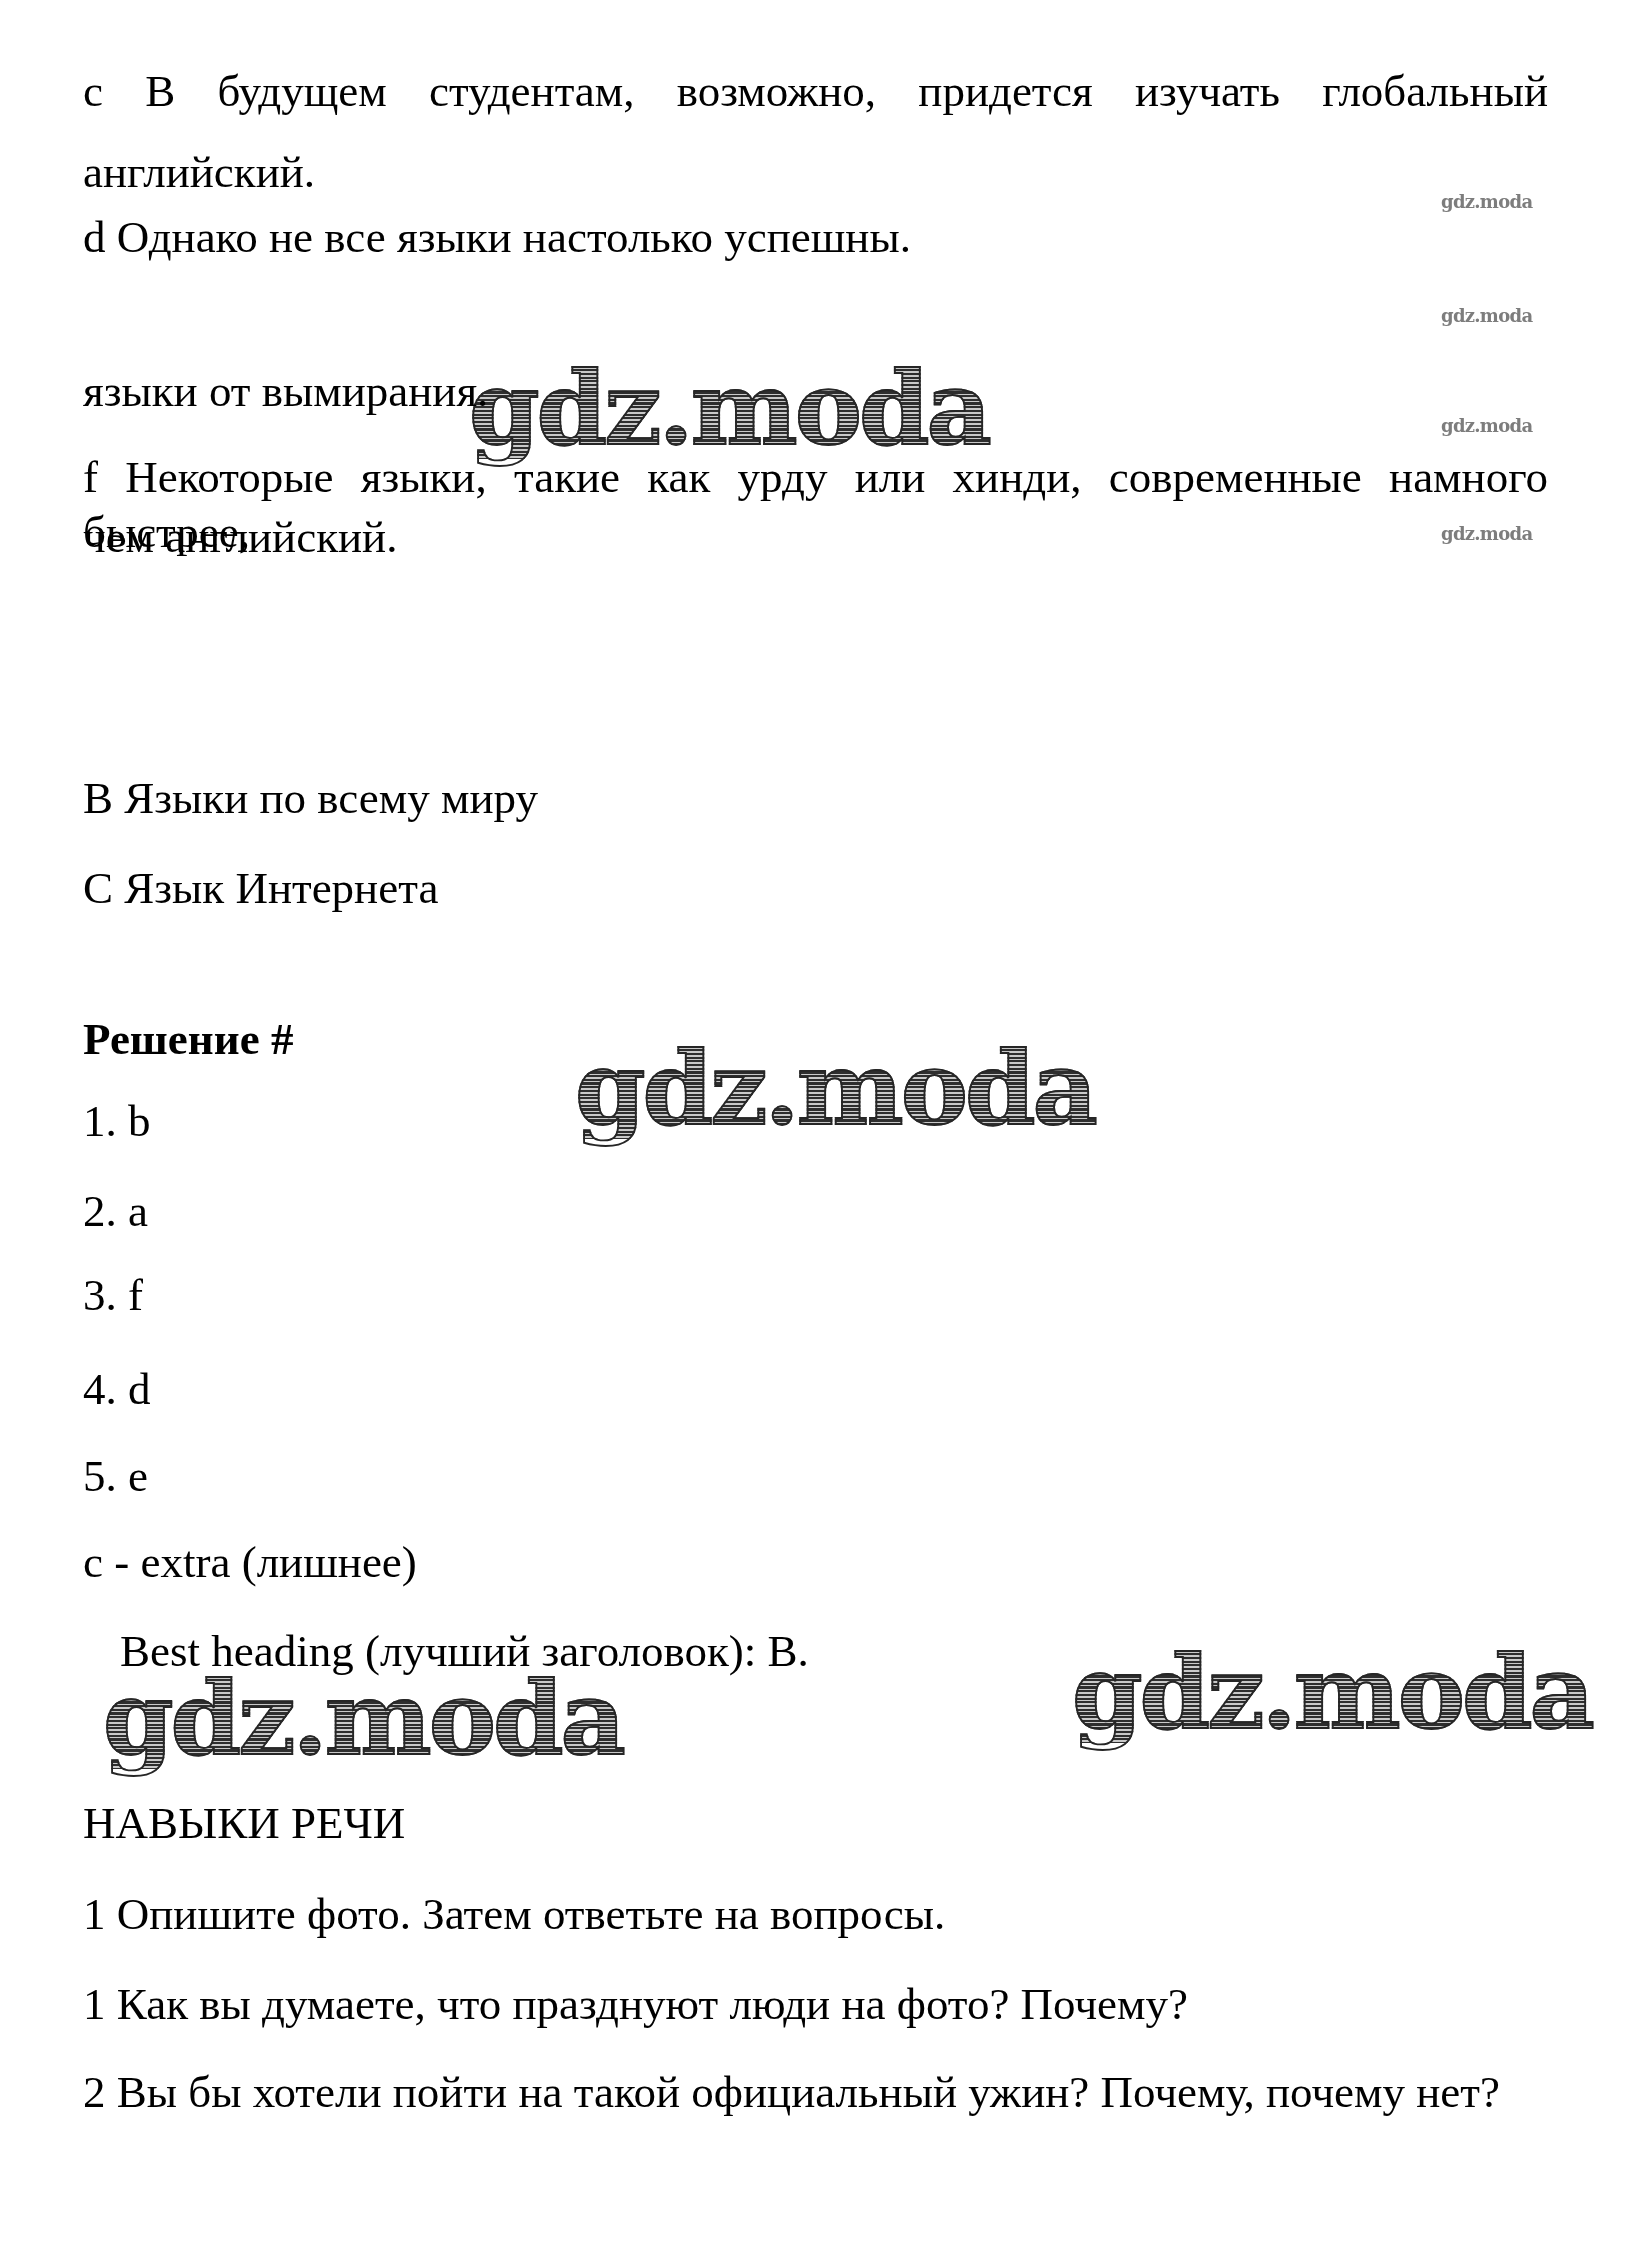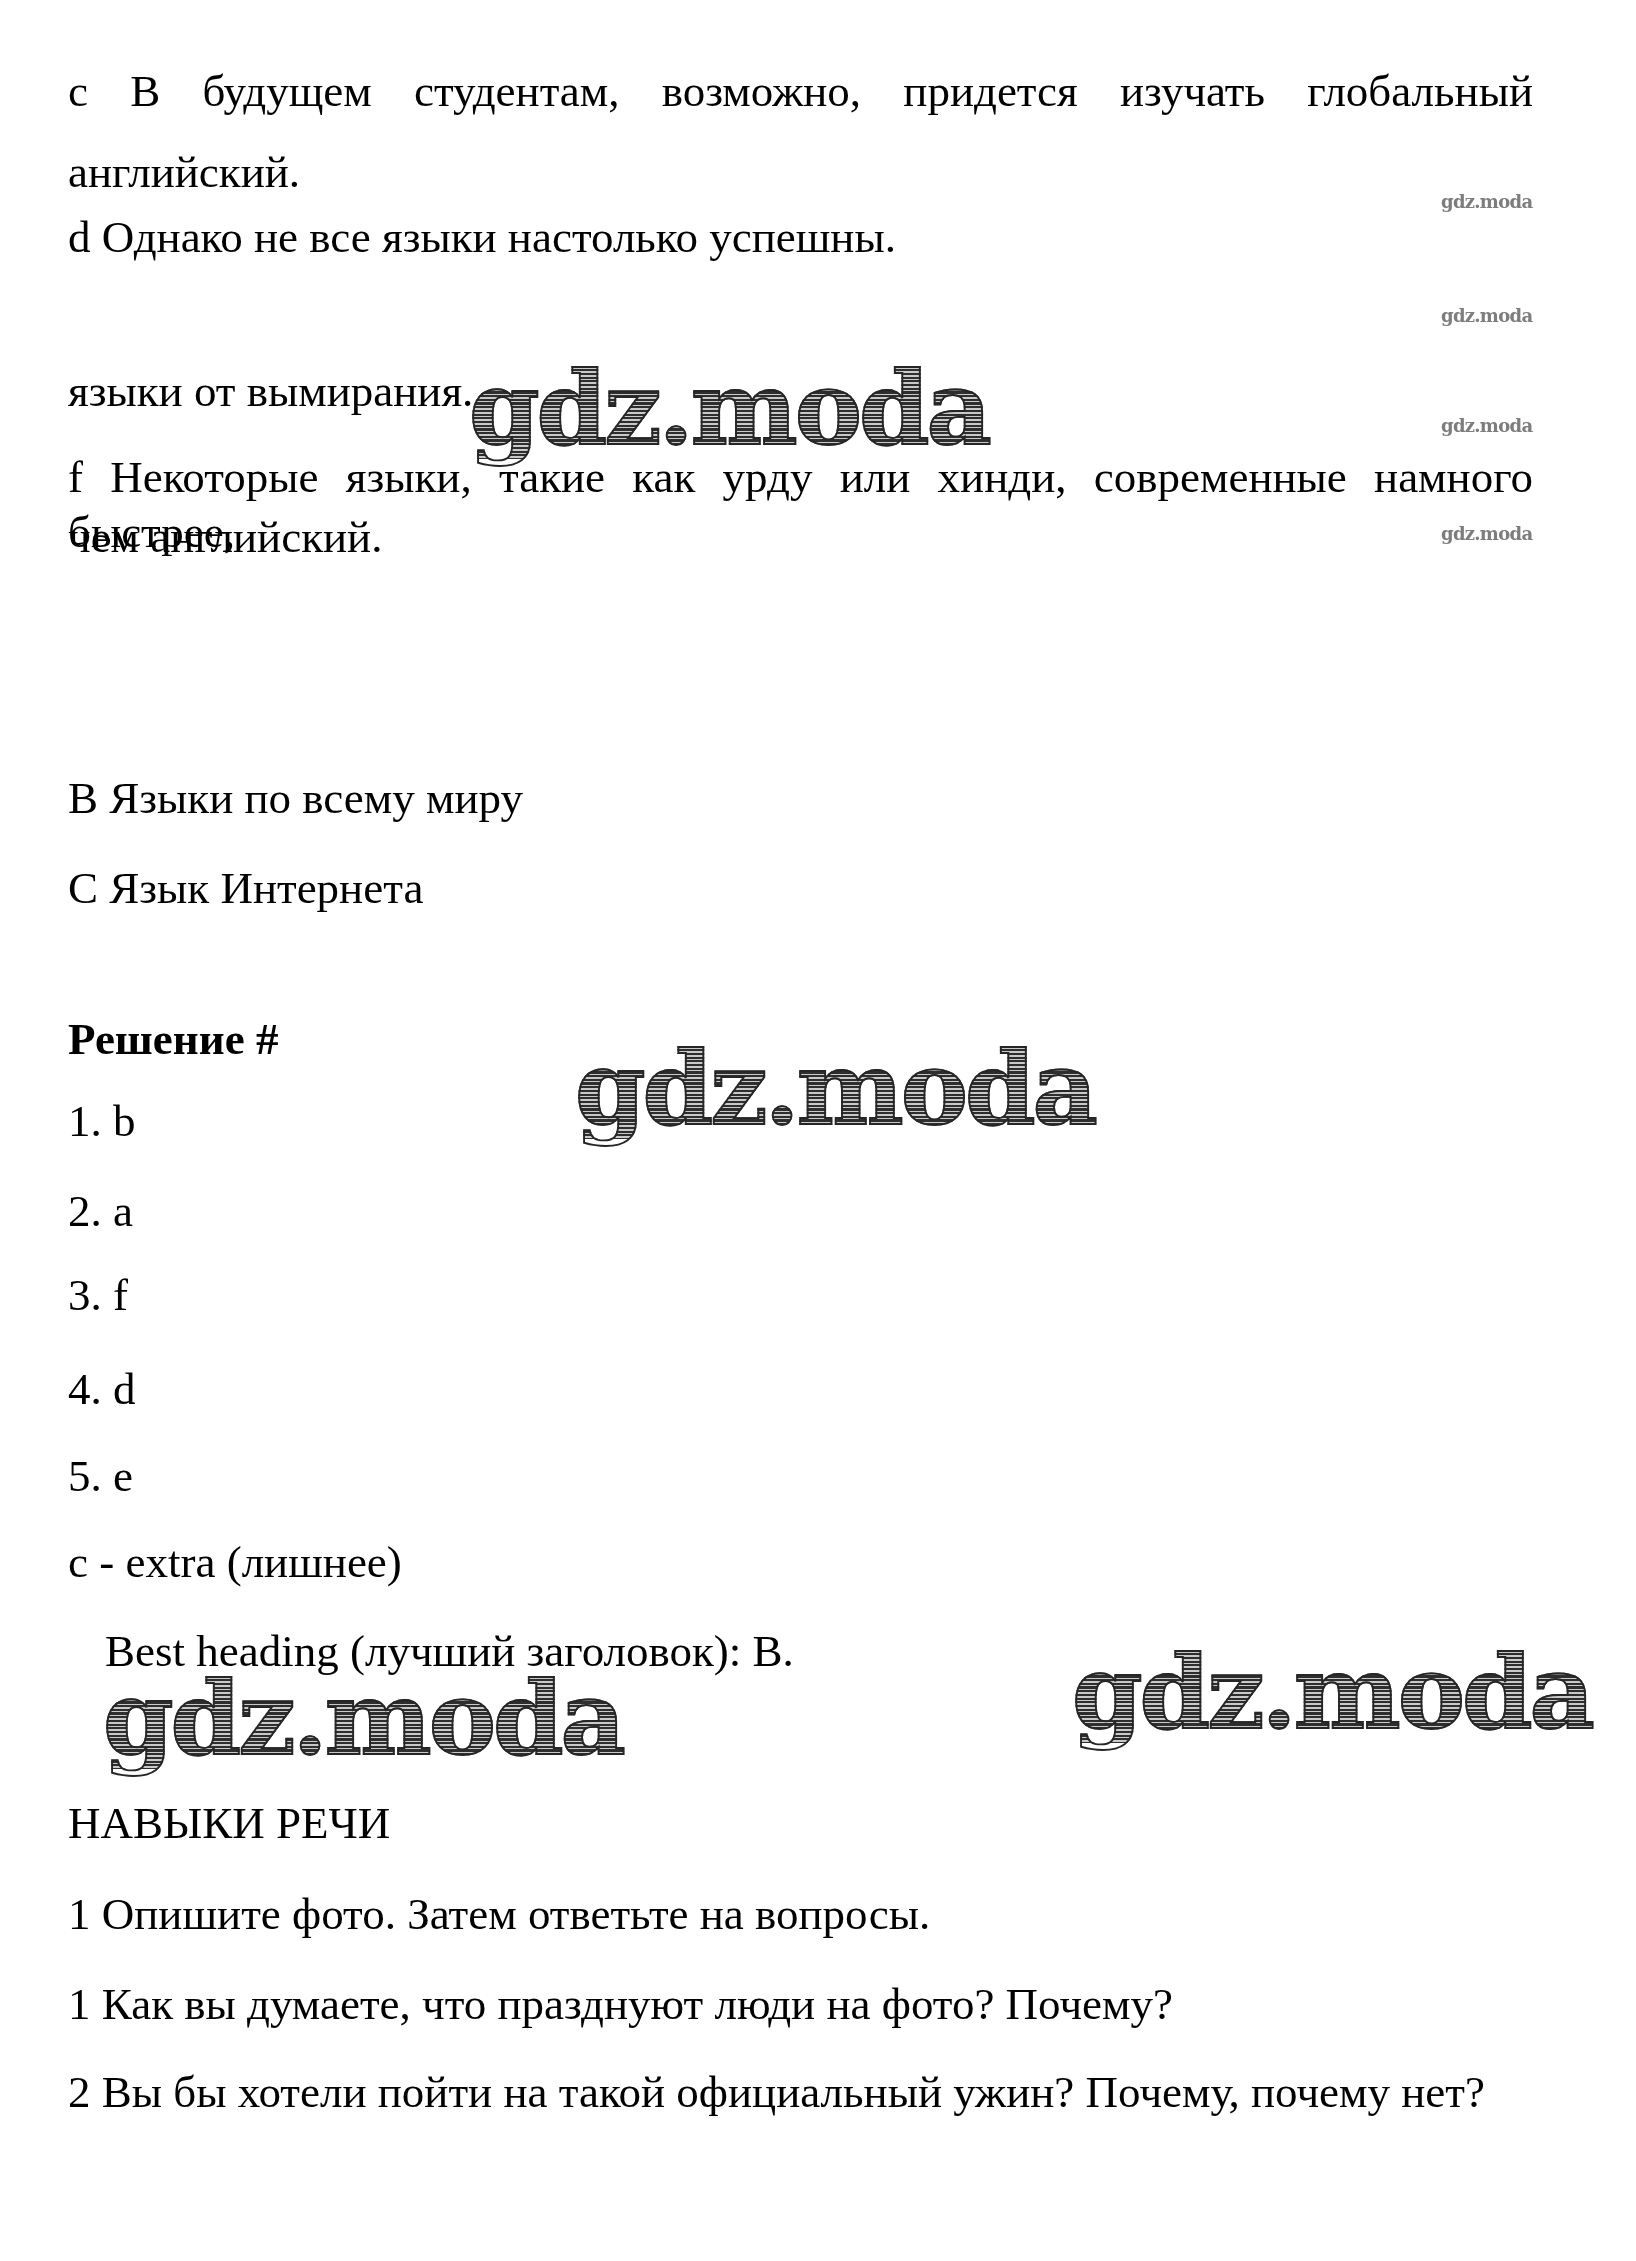--- a/index.html
+++ b/index.html
@@ -10,21 +10,21 @@
   #page {
     position: relative;
     width: 1636px;
     height: 2261px;
     background: #ffffff;
     overflow: hidden;
     font-family: "Liberation Serif", "DejaVu Serif", serif;
   }
   .txt {
     position: absolute;
-    left: 68px;
+    left: 83px;
     font-size: 45px;
     line-height: 55px;
     color: #000000;
     white-space: nowrap;
     z-index: 2;
   }
   .just {
     width: 1465px;
     white-space: normal;
     text-align: justify;

